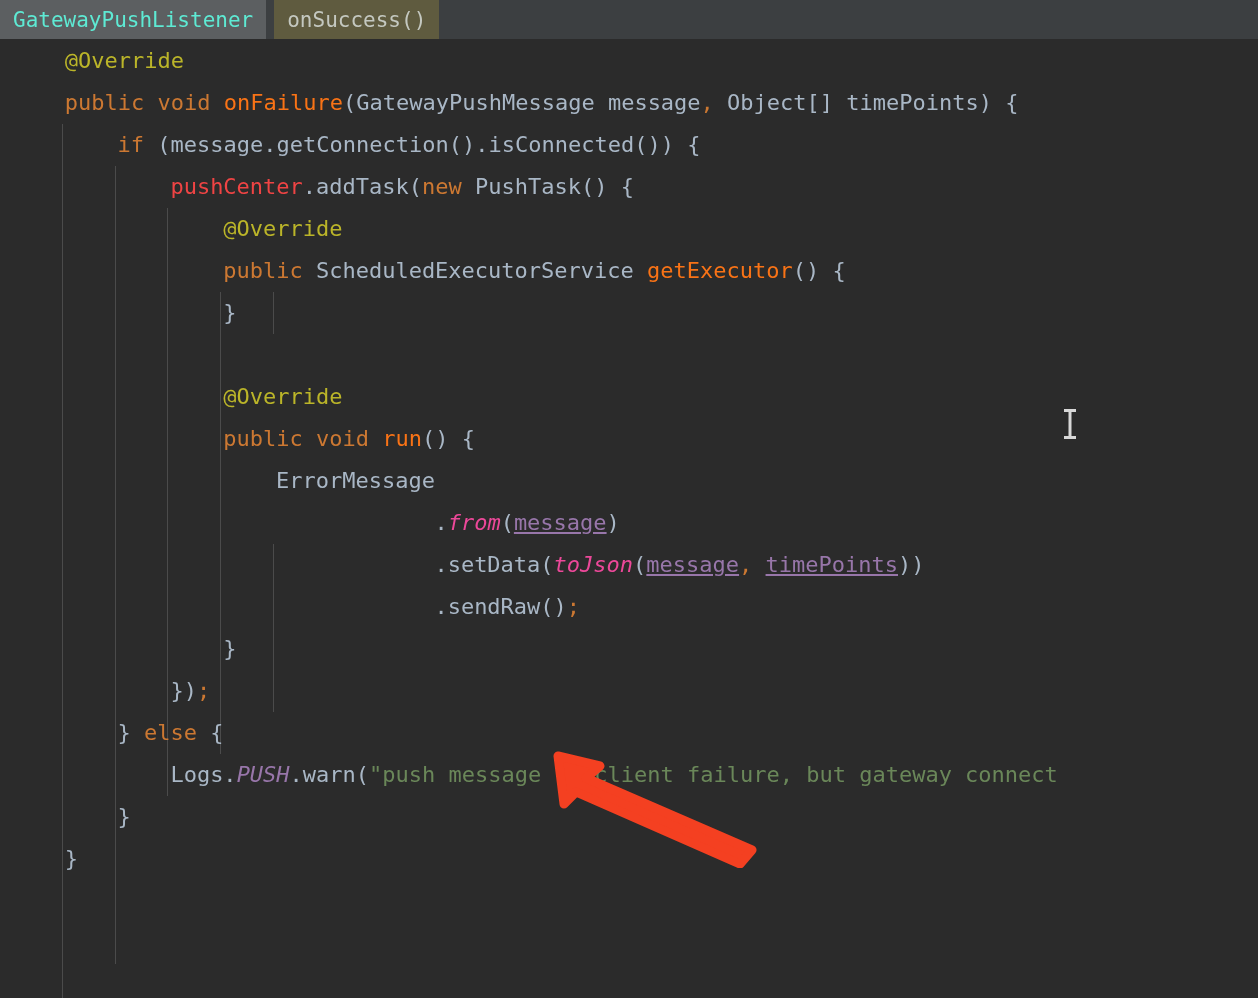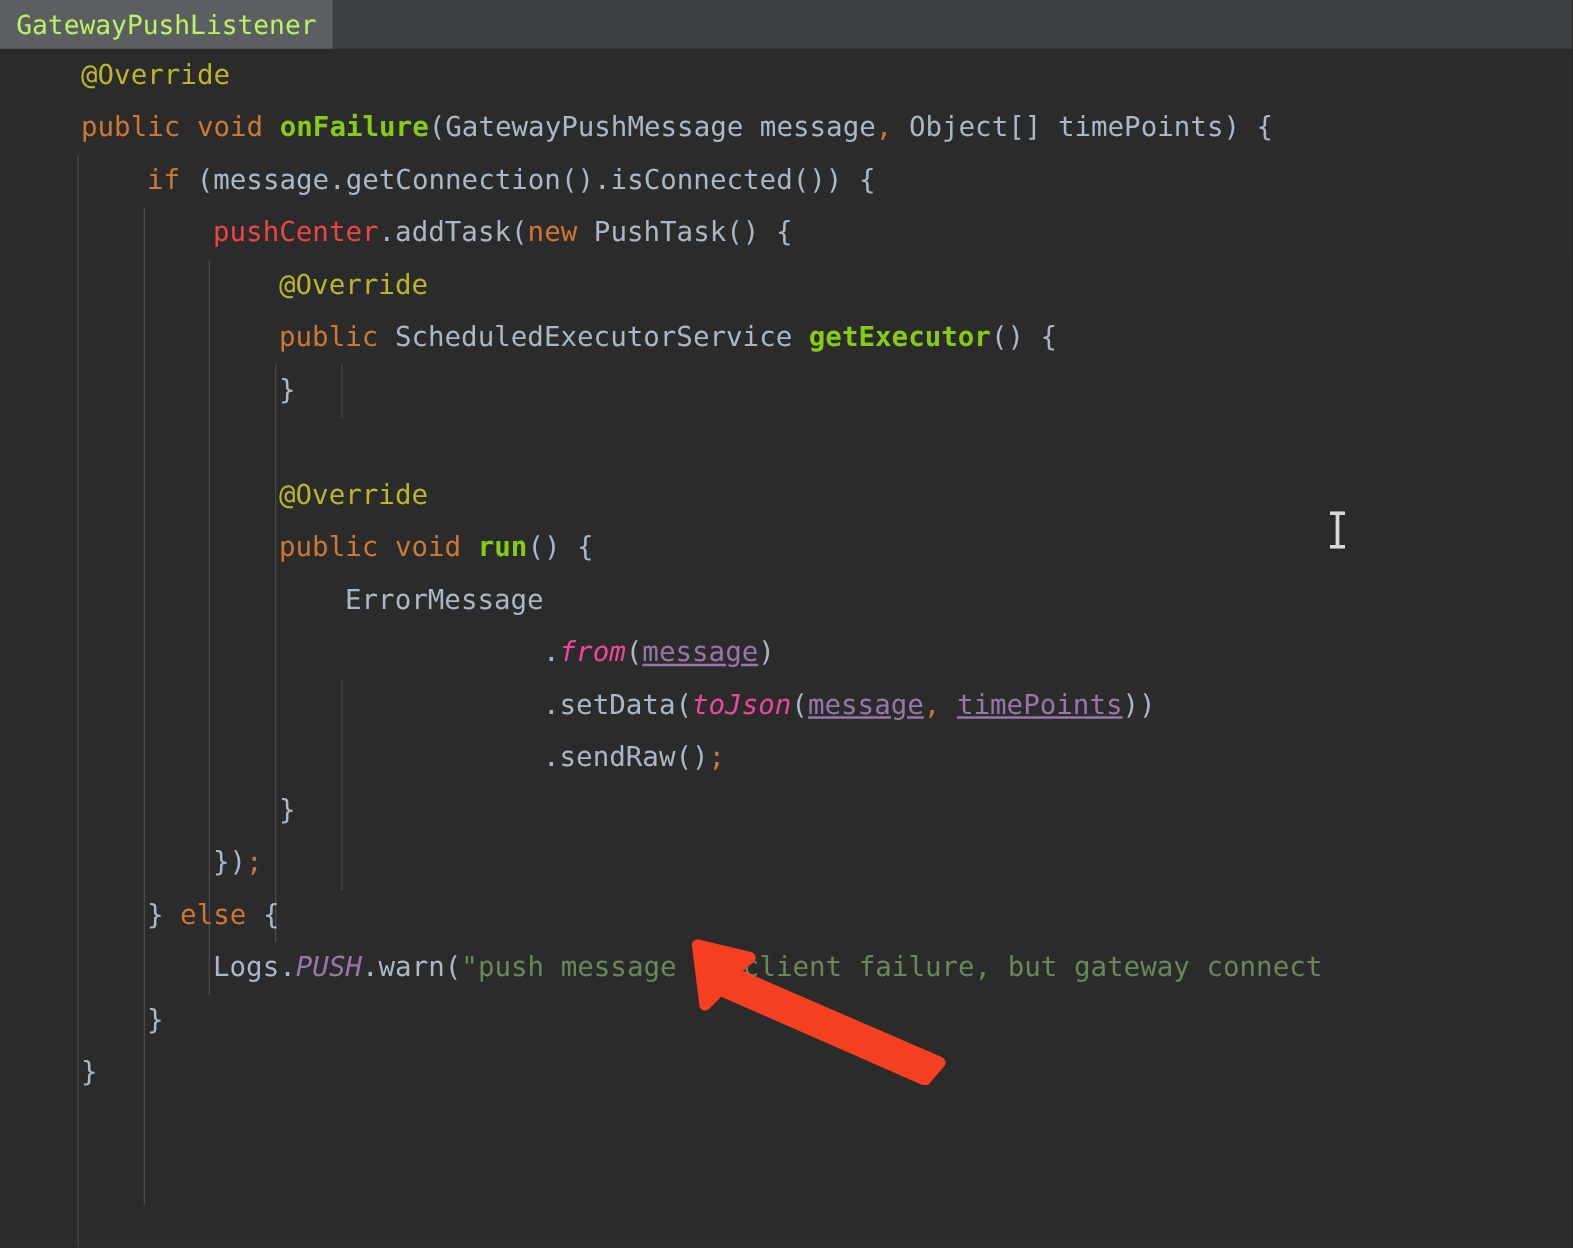--- a/index.html
+++ b/index.html
@@ -29,21 +29,21 @@
     align-items: center;
     padding: 0 13px;
     font-size: 21px;
     letter-spacing: 0px;
     color: #a9b7c6;
     white-space: pre;
     box-sizing: border-box;
   }
   .crumb-class {
     background: #5c5f61;
-    color: #bef264;
+    color: #5eead4;
   }
   .crumb-method {
     background: #5f5b3f;
     color: #c4c8c0;
     margin-left: 8px;
   }
 
   
   #editor {
     position: relative;
@@ -68,21 +68,21 @@
   .code-line .txt { display: inline-block; }
 
   
   .tok-default  { color: #a9b7c6; }
   .tok-keyword  { color: #cc7832; }
   .tok-annot    { color: #bbb529; }
   .tok-field    { color: #ef4444; }
   .tok-param    { color: #9876aa; text-decoration: underline; text-decoration-color:#9876aa; }
   .tok-static   { color: #ec4899; font-style: italic; }
   .tok-staticfield { color: #9876aa; font-style: italic; }
-  .tok-decl     { color: #84cc16; font-weight: bold; }
+  .tok-decl     { color: #f97316; font-weight: normal; }
   .tok-string   { color: #6a8759; }
   .tok-semi     { color: #cc7832; }
   .tok-comma    { color: #cc7832; }
 
   
   .indent-guide {
     position: absolute;
     width: 1px;
     background: #4b4b4b;
     pointer-events: none;
@@ -106,20 +106,21 @@
     width: 16px;
     height: 30px;
     pointer-events: none;
   }
 </style>
 </head>
 <body>
 
 <div id="breadcrumb-bar">
   <div class="crumb crumb-class">GatewayPushListener</div>
+  <div class="crumb crumb-method">onSuccess()</div>
 </div>
 
 <div id="editor">
 
   <div id="indent-guides">
       <div class="indent-guide" style="left: 61.8px; top: 84px; height: 882px;"></div>
       <div class="indent-guide" style="left: 114.6px; top: 126px; height: 798px;"></div>
       <div class="indent-guide" style="left: 167.4px; top: 168px; height: 588px;"></div>
       <div class="indent-guide" style="left: 220.2px; top: 252px; height: 462px;"></div>
       <div class="indent-guide" style="left: 273px; top: 252px; height: 42px;"></div>

